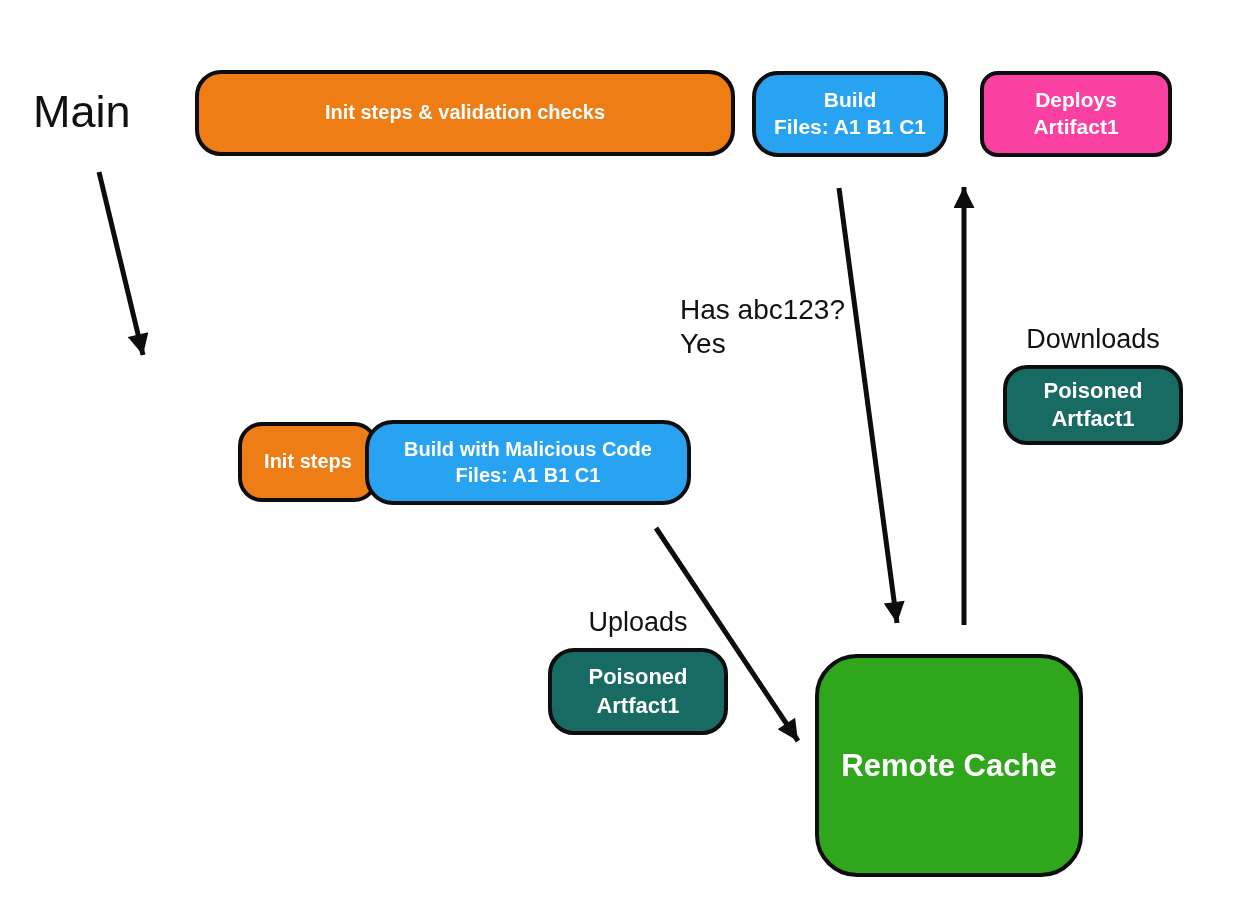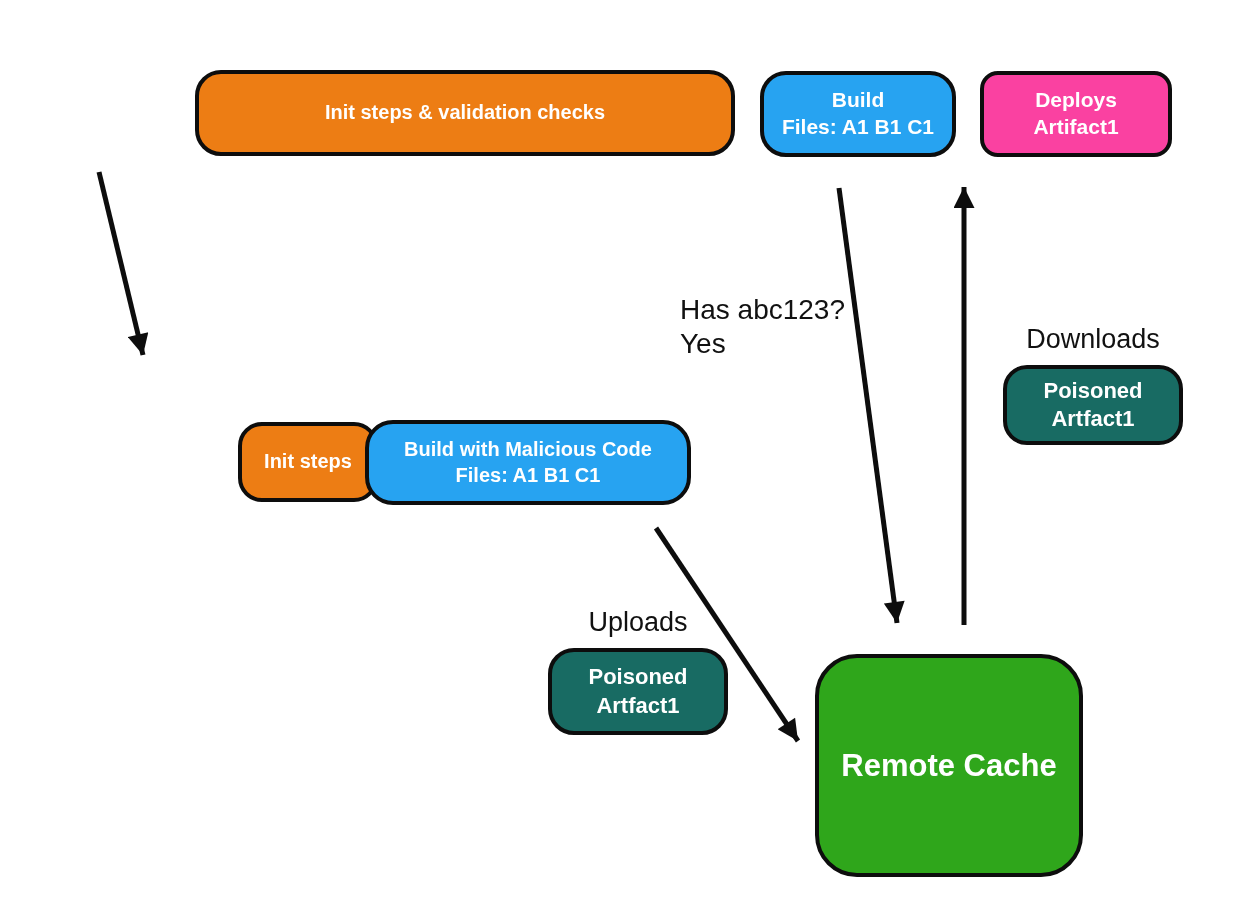--- a/index.html
+++ b/index.html
@@ -35,21 +35,21 @@
     display: flex;
     flex-direction: column;
     align-items: center;
     justify-content: center;
     text-align: center;
     line-height: 1.28;
   }
   .node .l { display: block; }
 
   .n-init-validation { left: 195px; top: 70px;  width: 540px; height: 86px; background: var(--orange); border-radius: 26px; font-size: 20px; }
-  .n-build          { left: 752px; top: 71px;  width: 196px; height: 86px; background: var(--blue);   border-radius: 26px; font-size: 21px; margin-left: 8px; }
+  .n-build          { left: 752px; top: 71px;  width: 196px; height: 86px; background: var(--blue);   border-radius: 26px; font-size: 21px; }
   .n-deploys        { left: 980px; top: 71px;  width: 192px; height: 86px; background: var(--pink);   border-radius: 18px; font-size: 21px; }
   .n-init-steps     { left: 238px; top: 422px; width: 140px; height: 80px; background: var(--orange); border-radius: 24px; font-size: 20px; }
   .n-build-mal      { left: 365px; top: 420px; width: 326px; height: 85px; background: var(--blue);   border-radius: 28px; font-size: 20px; }
   .n-poison-dl      { left: 1003px; top: 365px; width: 180px; height: 80px; background: var(--teal);  border-radius: 24px; font-size: 22px; }
   .n-poison-ul      { left: 548px; top: 648px; width: 180px; height: 87px; background: var(--teal);   border-radius: 26px; font-size: 22px; }
   .n-remote-cache   { left: 815px; top: 654px; width: 268px; height: 223px; background: var(--green); border-radius: 42px; font-size: 31px; }
 
   .freetext { position: absolute; color: var(--ink); white-space: pre-line; }
   .t-main     { left: 33px;  top: 86px;  font-size: 45px; }
   .t-innocent { left: 45px;  top: 378px; font-size: 42px; line-height: 53px; }
@@ -67,20 +67,21 @@
       <marker id="ah" viewBox="0 0 10 10" refX="10" refY="5" markerWidth="5.2" markerHeight="4.2" orient="auto-start-reverse">
         <path class="ah-path" d="M0,0 L10,5 L0,10 z"></path>
       </marker>
     </defs>
     <line x1="99" y1="172" x2="143" y2="355" marker-end="url(#ah)"></line>
     <line x1="839" y1="188" x2="897" y2="623" marker-end="url(#ah)"></line>
     <line x1="964" y1="625" x2="964" y2="187" marker-end="url(#ah)"></line>
     <line x1="656" y1="528" x2="798" y2="741" marker-end="url(#ah)"></line>
   </svg>
 
+  <div class="freetext t-main">Main</div>
   <div class="freetext t-hash">Has abc123?
 Yes</div>
   <div class="freetext t-downloads">Downloads</div>
   <div class="freetext t-uploads">Uploads</div>
 
   <div class="node n-init-validation">
     <span class="l">Init steps &amp; validation checks</span>
   </div>
 
   <div class="node n-build">

